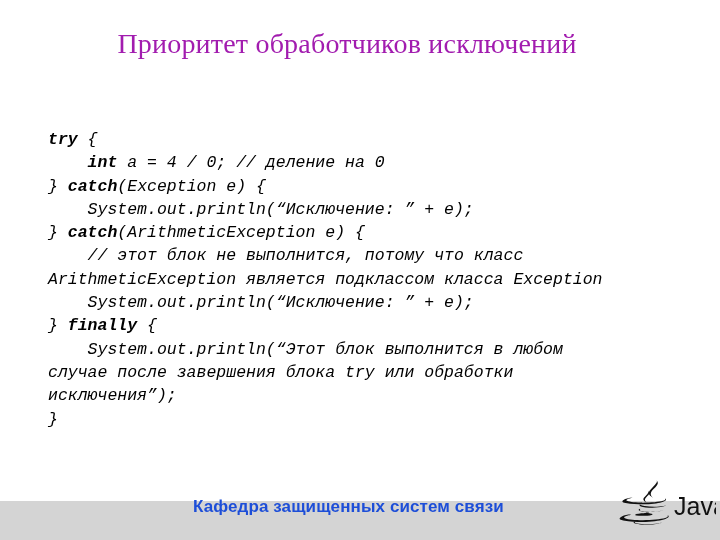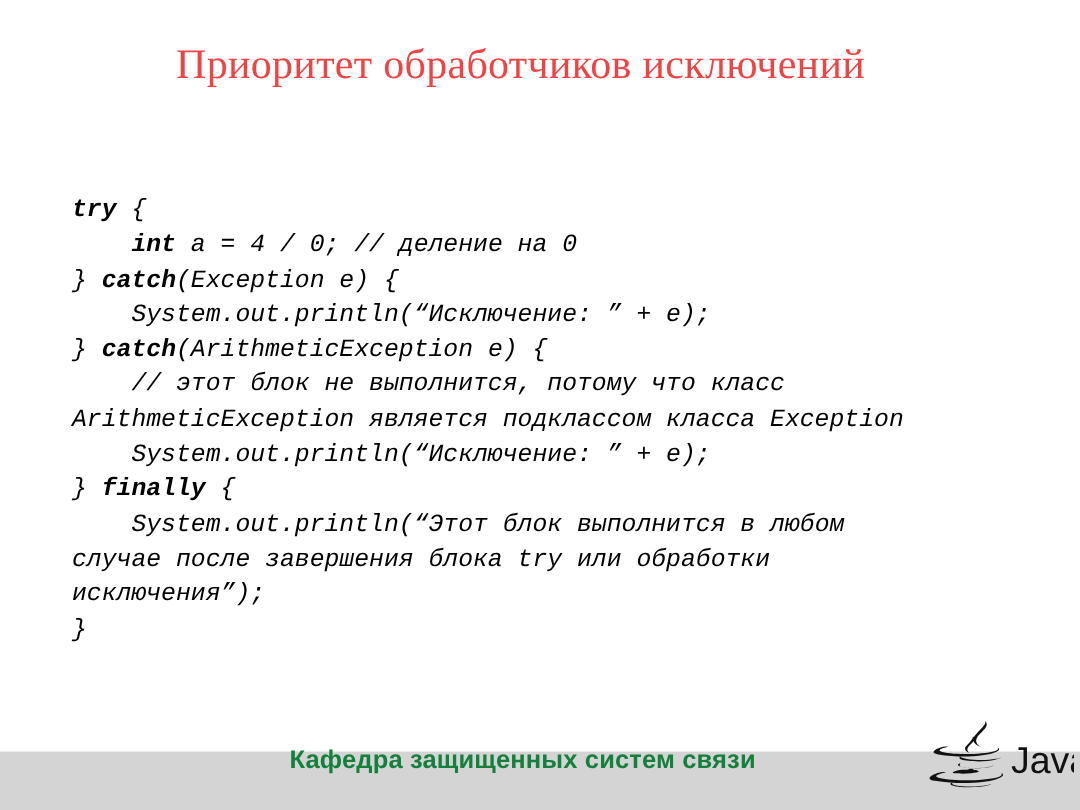--- a/index.html
+++ b/index.html
@@ -22,21 +22,21 @@
   }
   .slide-title {
     position: absolute;
     left: 0;
     top: 28px;
     width: 694px;
     text-align: center;
     font-family: "Liberation Serif", "DejaVu Serif", serif;
     font-size: 28px;
     font-weight: 400;
-    color: #ef4444;
+    color: #a21caf;
     letter-spacing: 0.2px;
     white-space: nowrap;
   }
   .code-block {
     position: absolute;
     left: 48px;
     top: 128px;
     width: 640px;
     font-family: "Liberation Mono", "DejaVu Sans Mono", monospace;
     font-size: 16.5px;
@@ -61,21 +61,21 @@
     height: 39px;
     background: #d4d4d4;
   }
   .footer-text {
     position: absolute;
     left: 193px;
     top: 497px;
     font-family: "Liberation Sans", "DejaVu Sans", sans-serif;
     font-size: 17px;
     font-weight: bold;
-    color: #15803d;
+    color: #1d4ed8;
     white-space: nowrap;
     letter-spacing: 0.1px;
   }
   .java-logo {
     position: absolute;
     left: 612px;
     top: 477px;
     width: 104px;
     height: 56px;
   }

